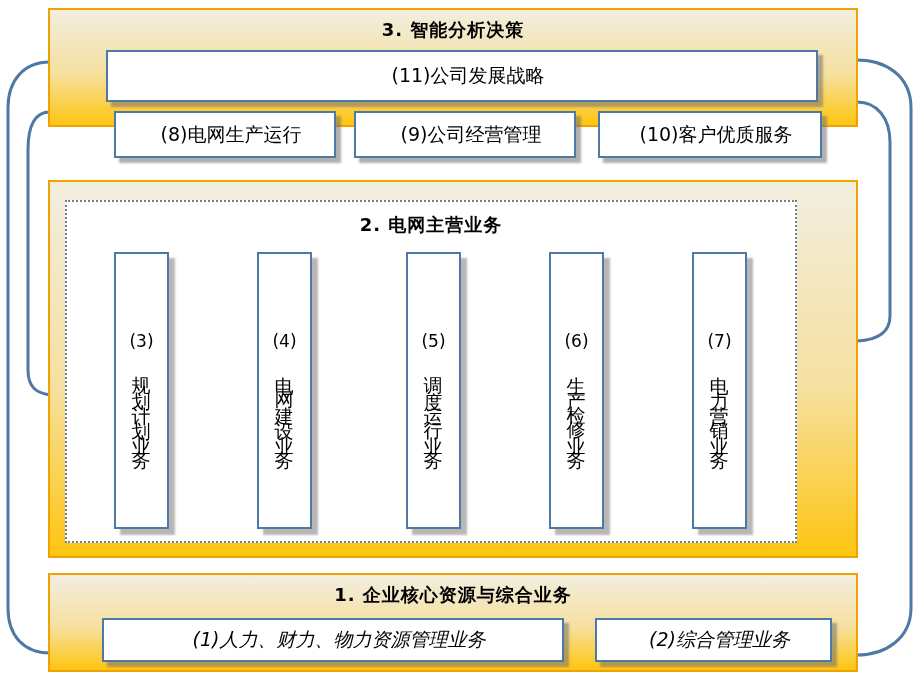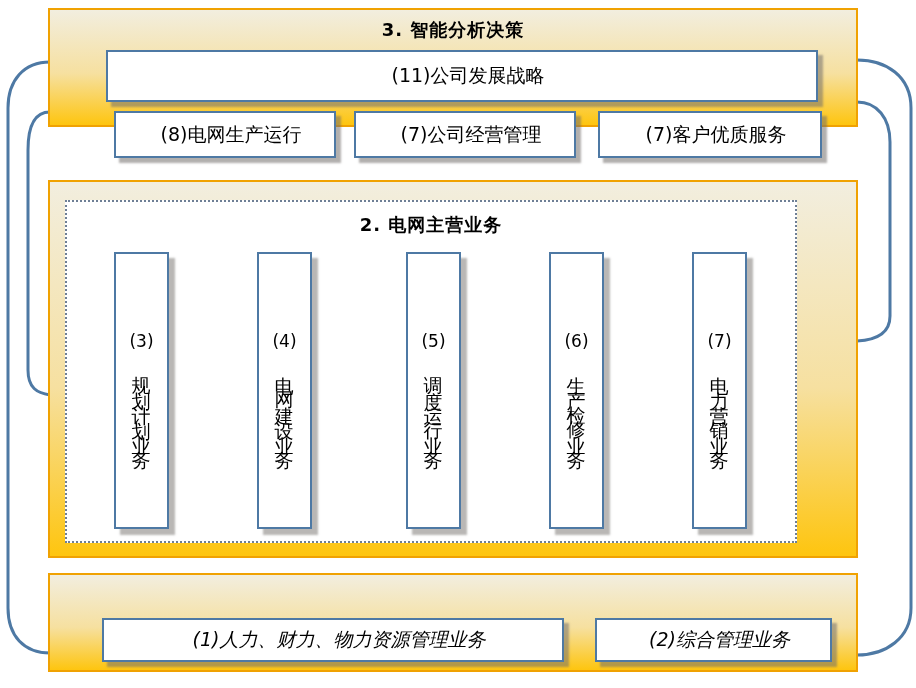--- a/index.html
+++ b/index.html
@@ -73,24 +73,24 @@
 
   <div class="section" id="section3">
     <div class="section-title">3. 智能分析决策</div>
     <div class="wbox" id="box11">
       <span>(11)公司发展战略</span>
     </div>
     <div class="wbox l3box" id="box8">
       <span>(8)电网生产运行</span>
     </div>
     <div class="wbox l3box" id="box9">
-      <span>(7)公司经营管理</span>
+      <span>(9)公司经营管理</span>
     </div>
     <div class="wbox l3box" id="box10">
-      <span>(7)客户优质服务</span>
+      <span>(10)客户优质服务</span>
     </div>
   </div>
 
   <div class="section" id="section2">
     <div id="dotted">
       <div class="section-title">2. 电网主营业务</div>
 
       <div class="vbox" id="vbox3">
         <div class="vnum">(3)</div>
         <div class="vtext">规划计划业务</div>
@@ -108,20 +108,21 @@
         <div class="vtext">生产检修业务</div>
       </div>
       <div class="vbox" id="vbox7">
         <div class="vnum">(7)</div>
         <div class="vtext">电力营销业务</div>
       </div>
     </div>
   </div>
 
   <div class="section" id="section1">
+    <div class="section-title">1. 企业核心资源与综合业务</div>
     <div class="wbox l1box" id="box1">
       <span>(1)人力、财力、物力资源管理业务</span>
     </div>
     <div class="wbox l1box" id="box2">
       <span>(2)综合管理业务</span>
     </div>
   </div>
 
 </div>
 

